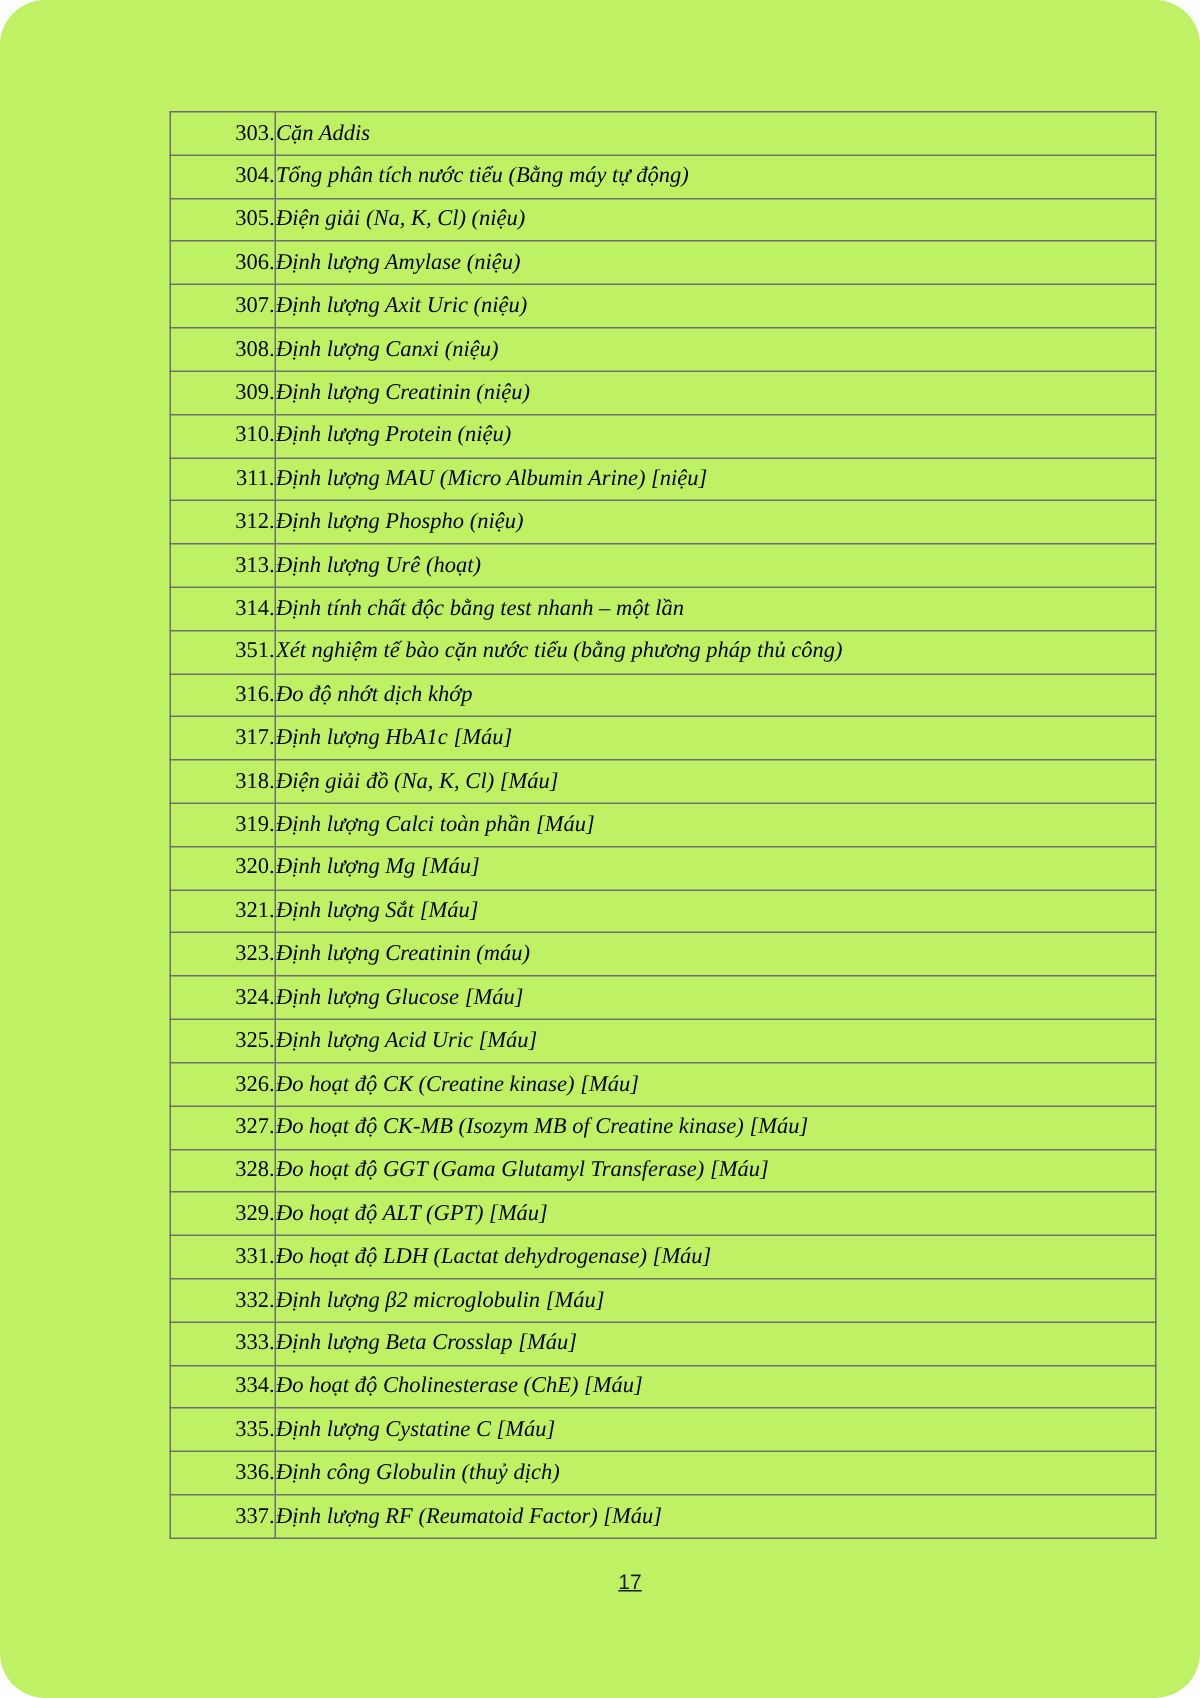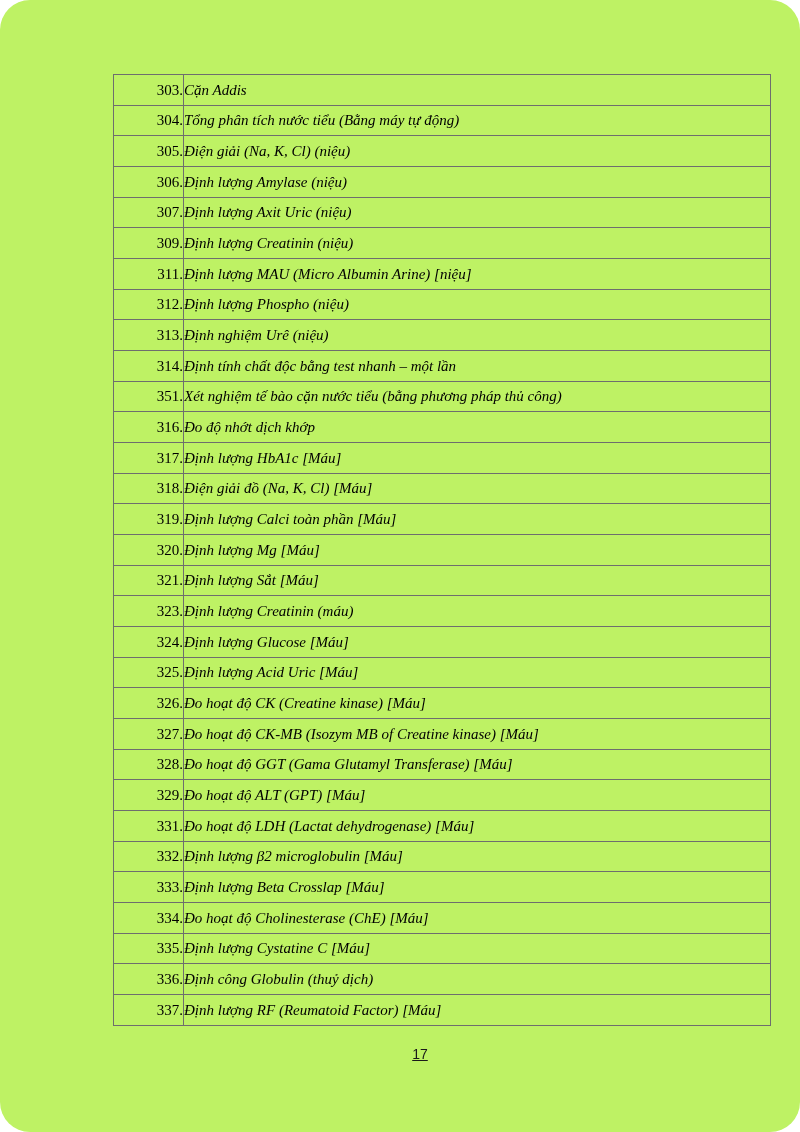--- a/index.html
+++ b/index.html
@@ -80,34 +80,42 @@
         </tr>
         <tr>
           <td class="cell-no">306.</td>
           <td class="cell-name">Định lượng Amylase (niệu)</td>
         </tr>
         <tr>
           <td class="cell-no">307.</td>
           <td class="cell-name">Định lượng Axit Uric (niệu)</td>
         </tr>
         <tr>
+          <td class="cell-no">308.</td>
+          <td class="cell-name">Định lượng Canxi (niệu)</td>
+        </tr>
+        <tr>
           <td class="cell-no">309.</td>
           <td class="cell-name">Định lượng Creatinin (niệu)</td>
         </tr>
         <tr>
+          <td class="cell-no">310.</td>
+          <td class="cell-name">Định lượng Protein (niệu)</td>
+        </tr>
+        <tr>
           <td class="cell-no">311.</td>
           <td class="cell-name">Định lượng MAU (Micro Albumin Arine) [niệu]</td>
         </tr>
         <tr>
           <td class="cell-no">312.</td>
           <td class="cell-name">Định lượng Phospho (niệu)</td>
         </tr>
         <tr>
           <td class="cell-no">313.</td>
-          <td class="cell-name">Định nghiệm Urê (niệu)</td>
+          <td class="cell-name">Định lượng Urê (hoạt)</td>
         </tr>
         <tr>
           <td class="cell-no">314.</td>
           <td class="cell-name">Định tính chất độc bằng test nhanh – một lần</td>
         </tr>
         <tr>
           <td class="cell-no">351.</td>
           <td class="cell-name">Xét nghiệm tế bào cặn nước tiểu (bằng phương pháp thủ công)</td>
         </tr>
         <tr>

